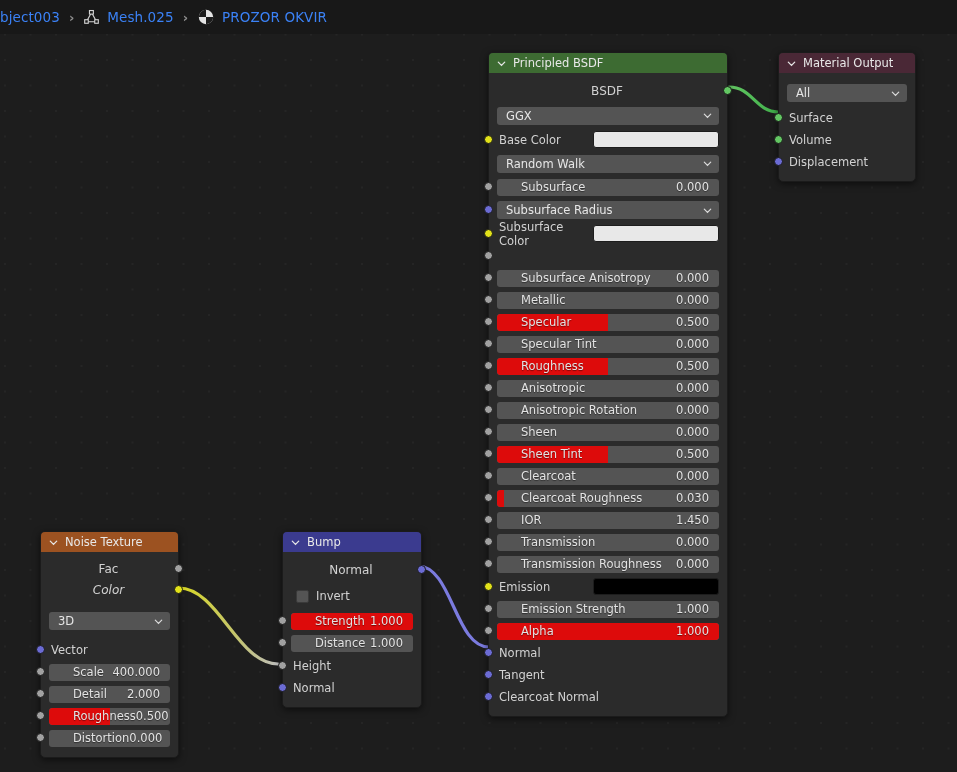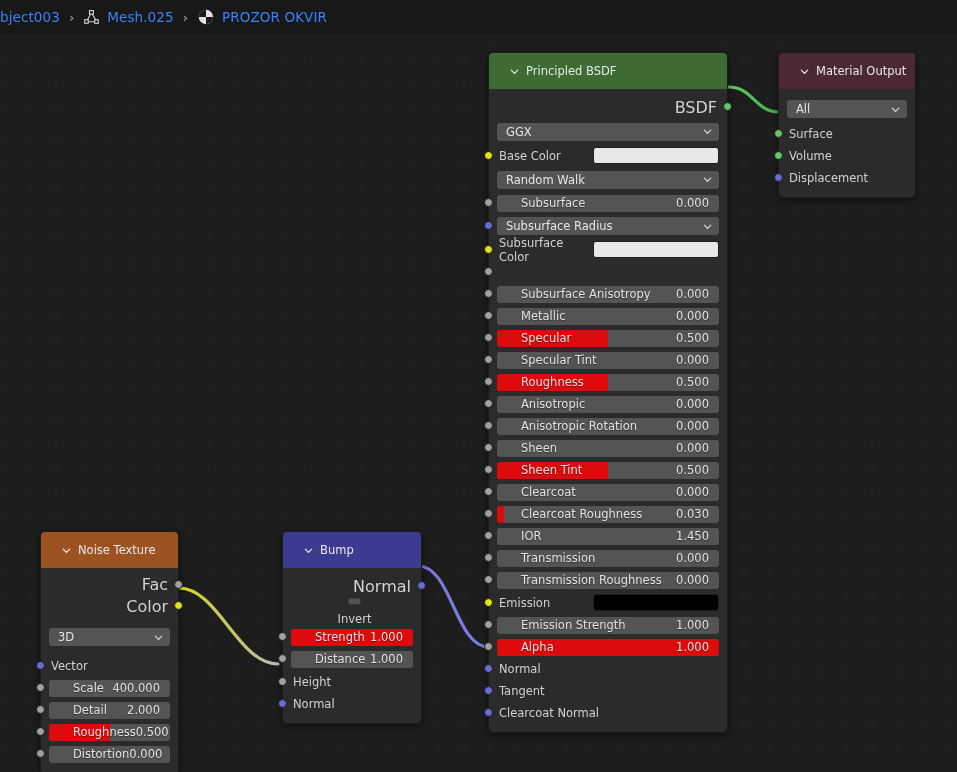--- a/index.html
+++ b/index.html
@@ -46,25 +46,25 @@
   .node {
     position: absolute;
     border-radius: 5px;
     background: #2b2b2b;
     box-shadow: 0 2px 7px rgba(0,0,0,0.55);
     border: 1px solid #1b1b1b;
     overflow: visible;
     z-index: 10;
   }
   .node-header {
-    height: 36px;
+    height: 20px;
     border-radius: 4px 4px 0 0;
     display: flex;
     align-items: center;
-    padding-left: 20px;
+    padding-left: 7px;
     font-size: 11.5px;
     color: #e8e8e8;
     position: relative;
   }
   .node-header .chev {
     width: 11px; height: 11px;
     margin-right: 6px;
     flex: 0 0 auto;
   }
   .node-body {
@@ -86,23 +86,23 @@
   
   .row {
     position: relative;
     height: 22px;
     display: flex;
     align-items: center;
     margin-bottom: 0px;
   }
   .row-label-right {
     width: 100%;
-    text-align: right;
+    text-align: center;
     color: #d2d2d2;
-    font-size: 16px;
+    font-size: 12px;
     padding-right: 2px;
   }
   .row-label-left {
     color: #d2d2d2;
     font-size: 11.5px;
     padding-left: 2px;
   }
 
   
   .slider {
@@ -500,21 +500,21 @@
     <svg class="chev" viewBox="0 0 12 12">
       <path d="M2.5 4.5 L6 8 L9.5 4.5" fill="none" stroke="#e8e8e8" stroke-width="1.4" stroke-linecap="round"></path>
     </svg>
     <span>Noise Texture</span>
   </div>
   <div class="node-body" style="padding-top:6px;">
     <div class="row" style="height:21px;">
       <span class="sock sock-out" style="background:#a1a1a1; top:6px; right:-13px;"></span>
       <span class="row-label-right">Fac</span>
     </div>
-    <div class="row" style="height:22px;">
+    <div class="row" style="height:22px;font-style:italic;">
       <span class="sock sock-out" style="background:#e2e219; top:6px; right:-13px;"></span>
       <span class="row-label-right">Color</span>
     </div>
     <div class="row" style="height:29px; align-items:flex-end;">
       <div class="dropdown">
         <span class="dd-label">3D</span>
         <svg class="dd-chev" viewBox="0 0 12 12">
           <path d="M2.5 4.5 L6 8 L9.5 4.5" fill="none" stroke="#dcdcdc" stroke-width="1.3" stroke-linecap="round"></path>
         </svg>
       </div>
@@ -565,21 +565,21 @@
     <svg class="chev" viewBox="0 0 12 12">
       <path d="M2.5 4.5 L6 8 L9.5 4.5" fill="none" stroke="#e8e8e8" stroke-width="1.4" stroke-linecap="round"></path>
     </svg>
     <span>Bump</span>
   </div>
   <div class="node-body" style="padding-top:6px;">
     <div class="row" style="height:24px;">
       <span class="sock sock-out" style="background:#6b6bd4; top:7px; right:-13px;"></span>
       <span class="row-label-right">Normal</span>
     </div>
-    <div class="row checkrow" style="height:28px;flex-direction:column;">
+    <div class="row checkrow" style="height:28px;">
       <span class="checkbox"></span>
       <span class="ck-label">Invert</span>
     </div>
     <div id="bump-sliders">
         <div class="row" style="height: 22px;">
           <span class="sock sock-in" style="background: rgb(161, 161, 161); top: 6px; left: -13px;"></span>
           <div class="slider full">
             <span class="fill" style="width: 100%;"></span>
             <span class="sl-name">Strength</span>
             <span class="sl-val">1.000</span>

